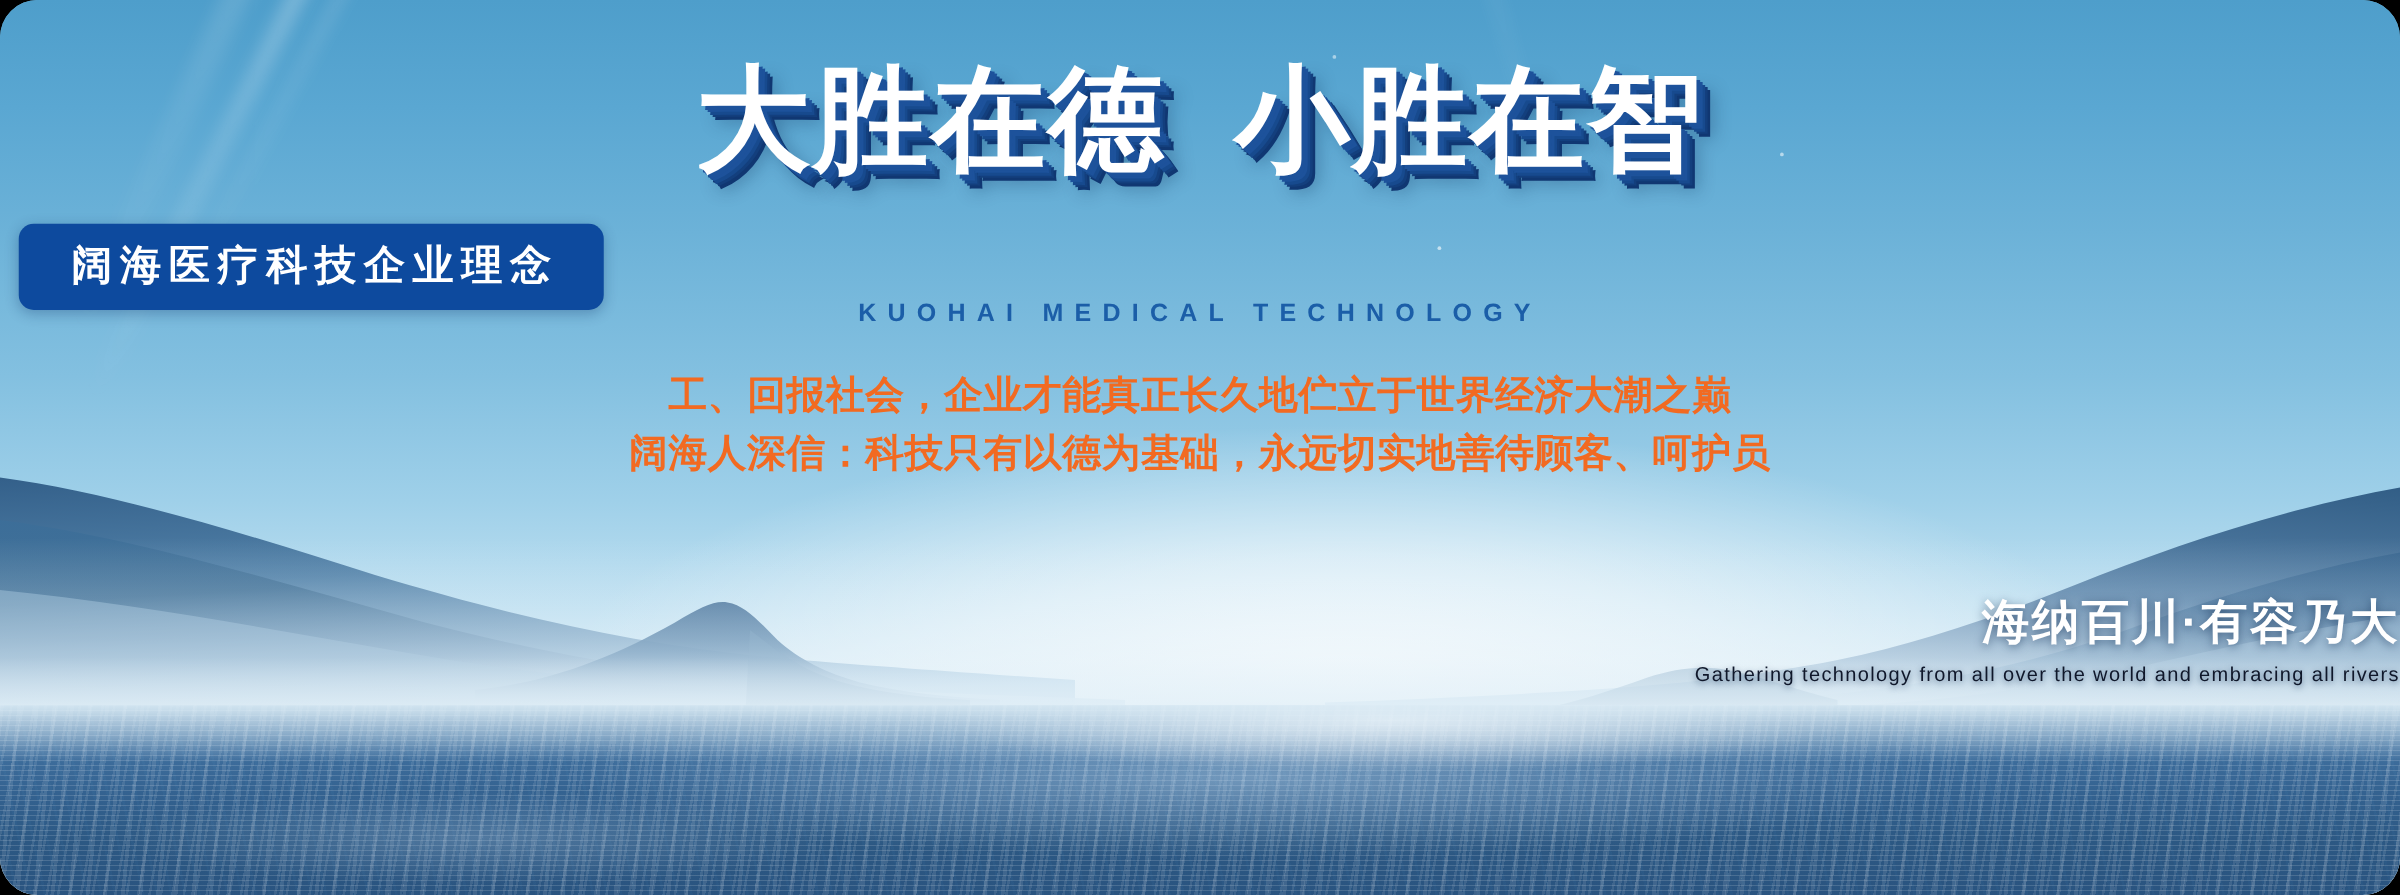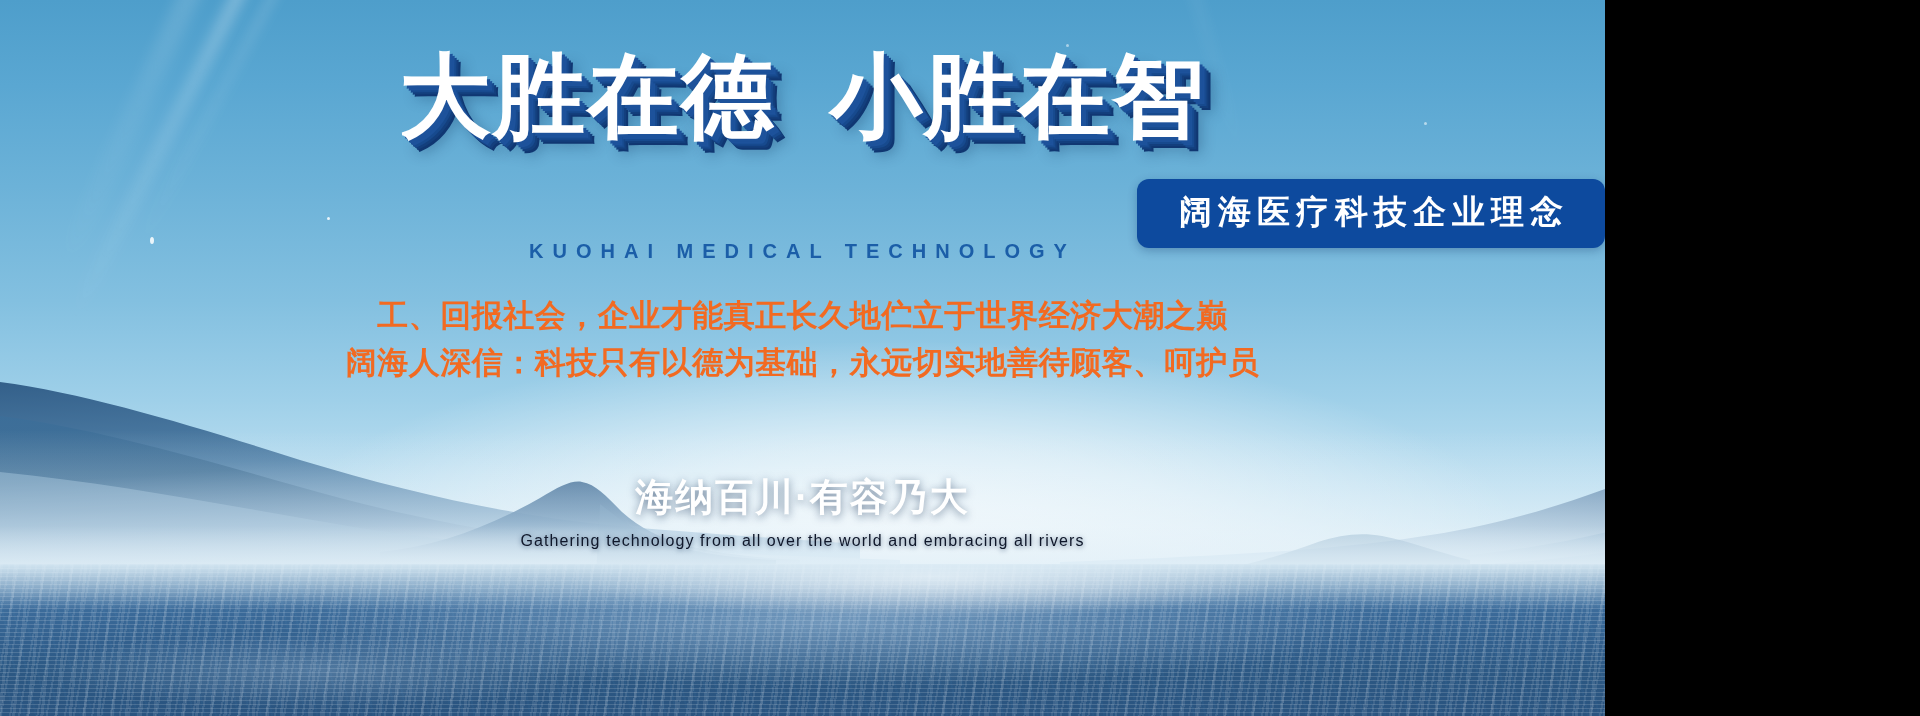--- a/index.html
+++ b/index.html
@@ -6,24 +6,25 @@
     margin: 0;
     padding: 0;
     background: #000;
   }
   body {
     font-family: "Liberation Sans", sans-serif;
   }
 
   .banner {
     position: relative;
-    width: 1605px;
+    width: 1920px;
     height: 716px;
     overflow: hidden;
     background: #6fb3d8;
+    border-radius: 30px;
   }
 
   
   .sky {
     position: absolute;
     inset: 0;
     background:
       linear-gradient(to bottom,
         #4e9ecb 0%,
         #5aa7d2 12%,
@@ -182,21 +183,21 @@
        7px 7px 0 #174a8e,
        9px 9px 0 #133f7d,
       11px 11px 0 #103772,
       13px 13px 14px rgba(10,40,80,0.35);
   }
 
   .badge-wrap {
     position: absolute;
     top: 179px;
     left: 15px; right: 0;
-    text-align: right;
+    text-align: left;
   }
   .badge {
     display: inline-block;
     background: #0d4a9e;
     color: #ffffff;
     font-size: 33px;
     font-weight: 700;
     letter-spacing: 6px;
     padding: 11px 36px 13px 42px;
     border-radius: 12px;
@@ -226,21 +227,21 @@
     font-weight: 700;
     line-height: 47px;
     letter-spacing: 0.5px;
   }
   .paragraph div { white-space: nowrap; }
 
   .footer {
     position: absolute;
     left: 0; right: 0;
     bottom: 166px;
-    text-align: center;
+    text-align: right;
   }
   .footer-cn {
     color: #ffffff;
     font-size: 38px;
     font-weight: 700;
     letter-spacing: 2px;
     text-shadow: 0 2px 8px rgba(12,40,78,0.55);
   }
   .footer-en {
     margin-top: 9px;

